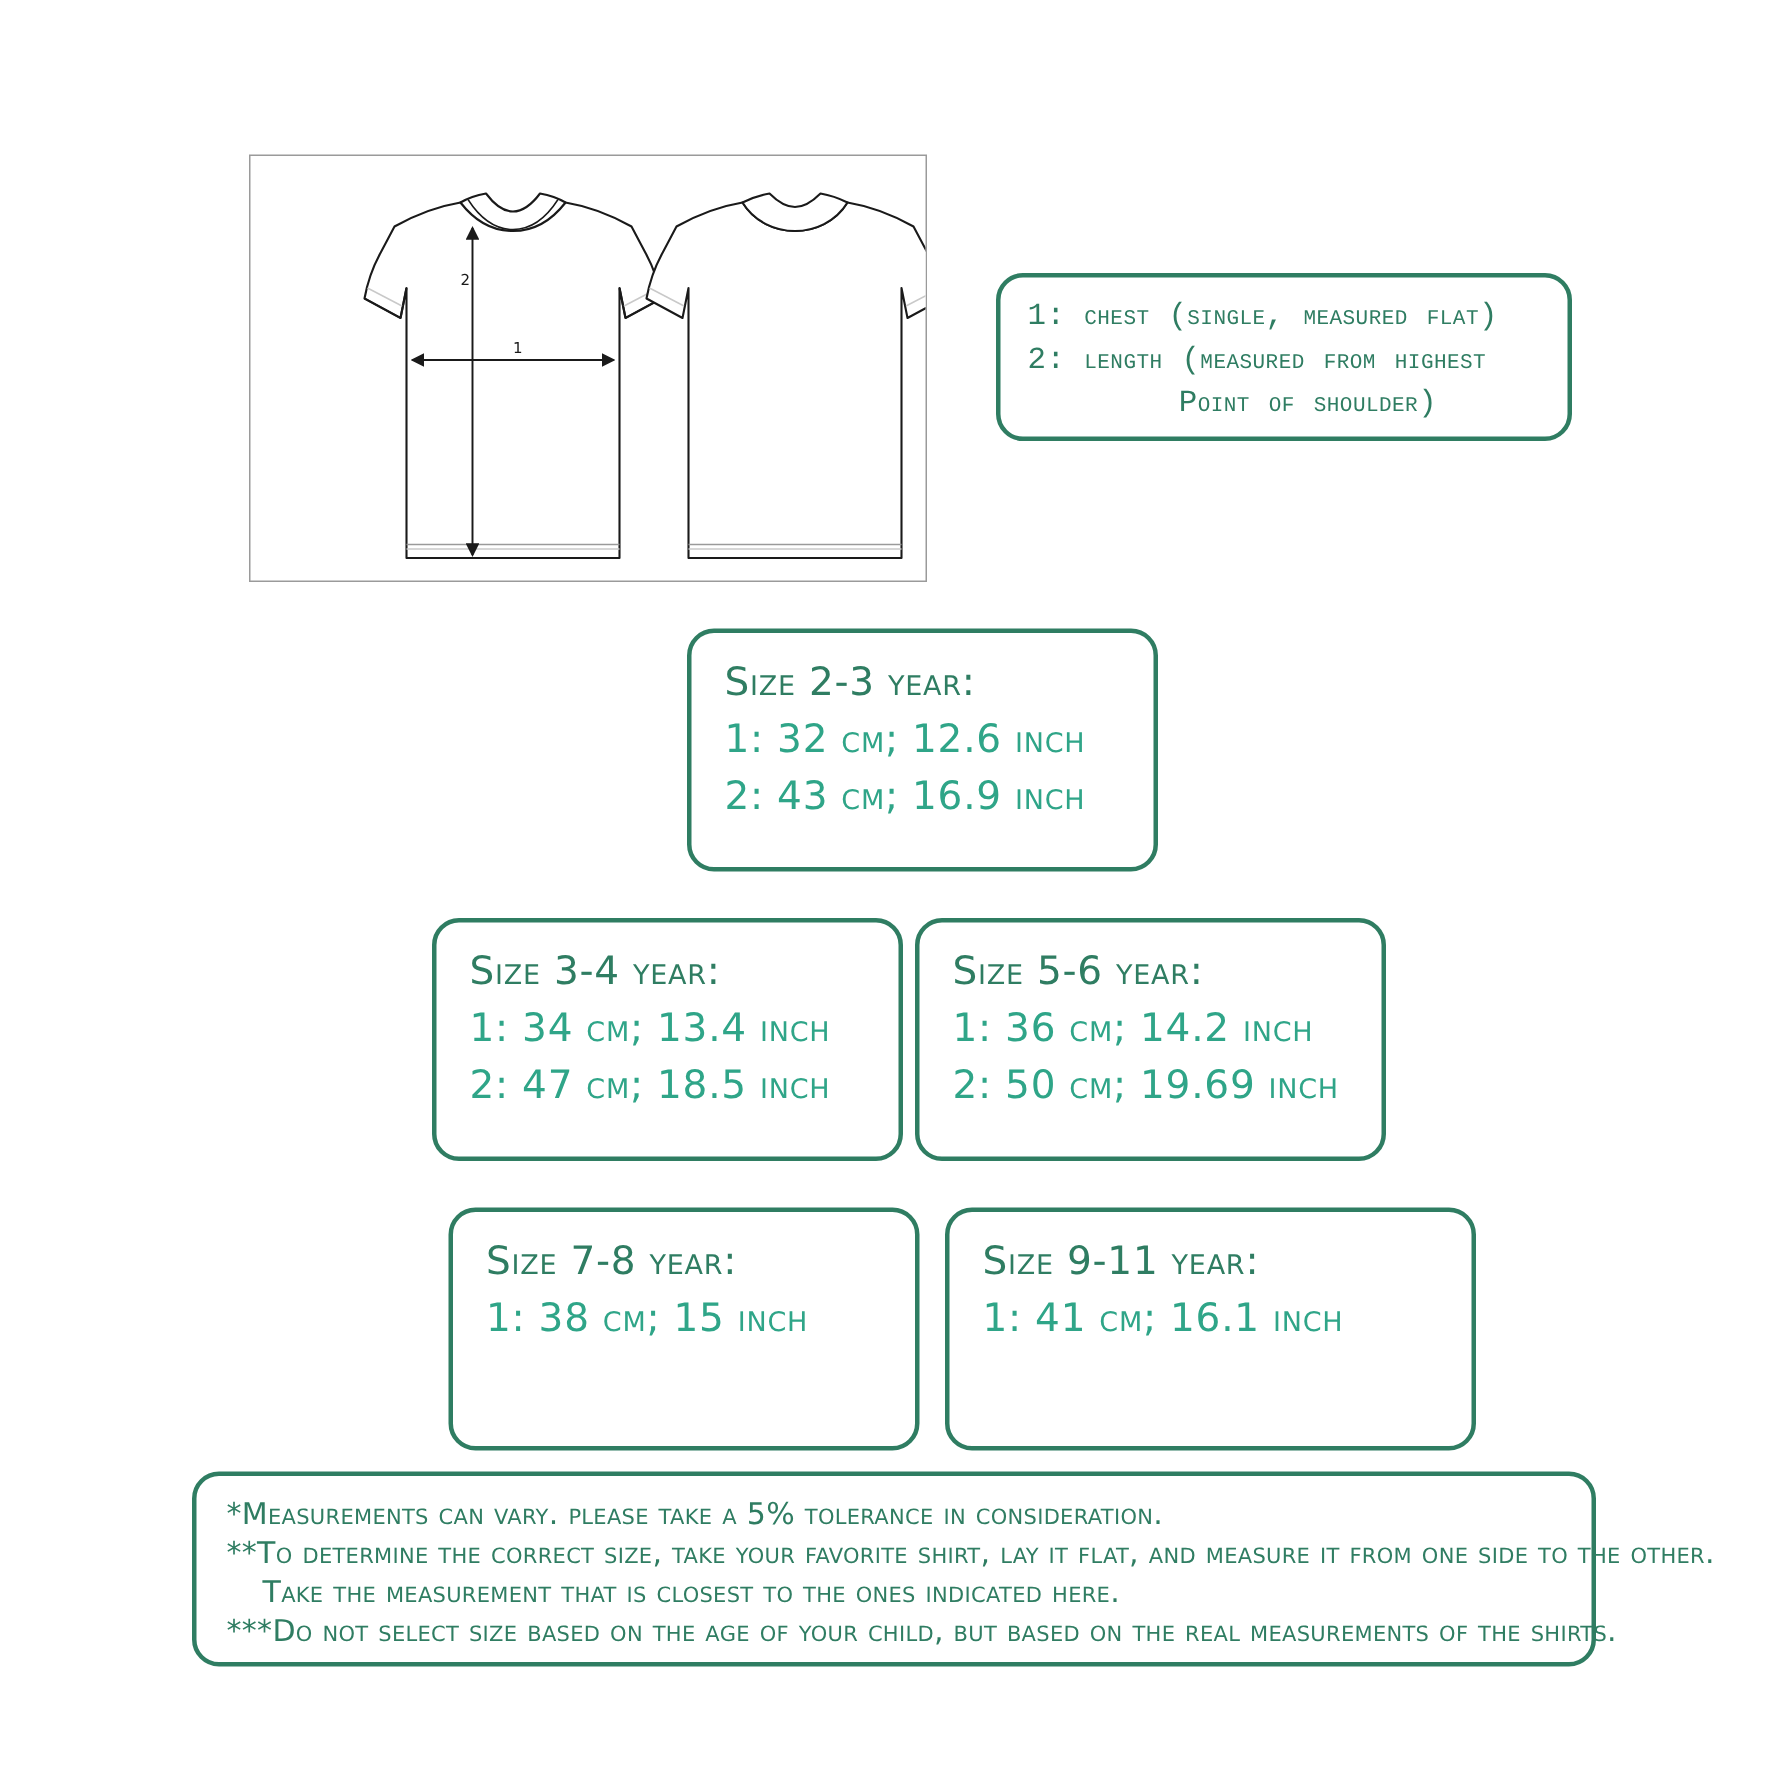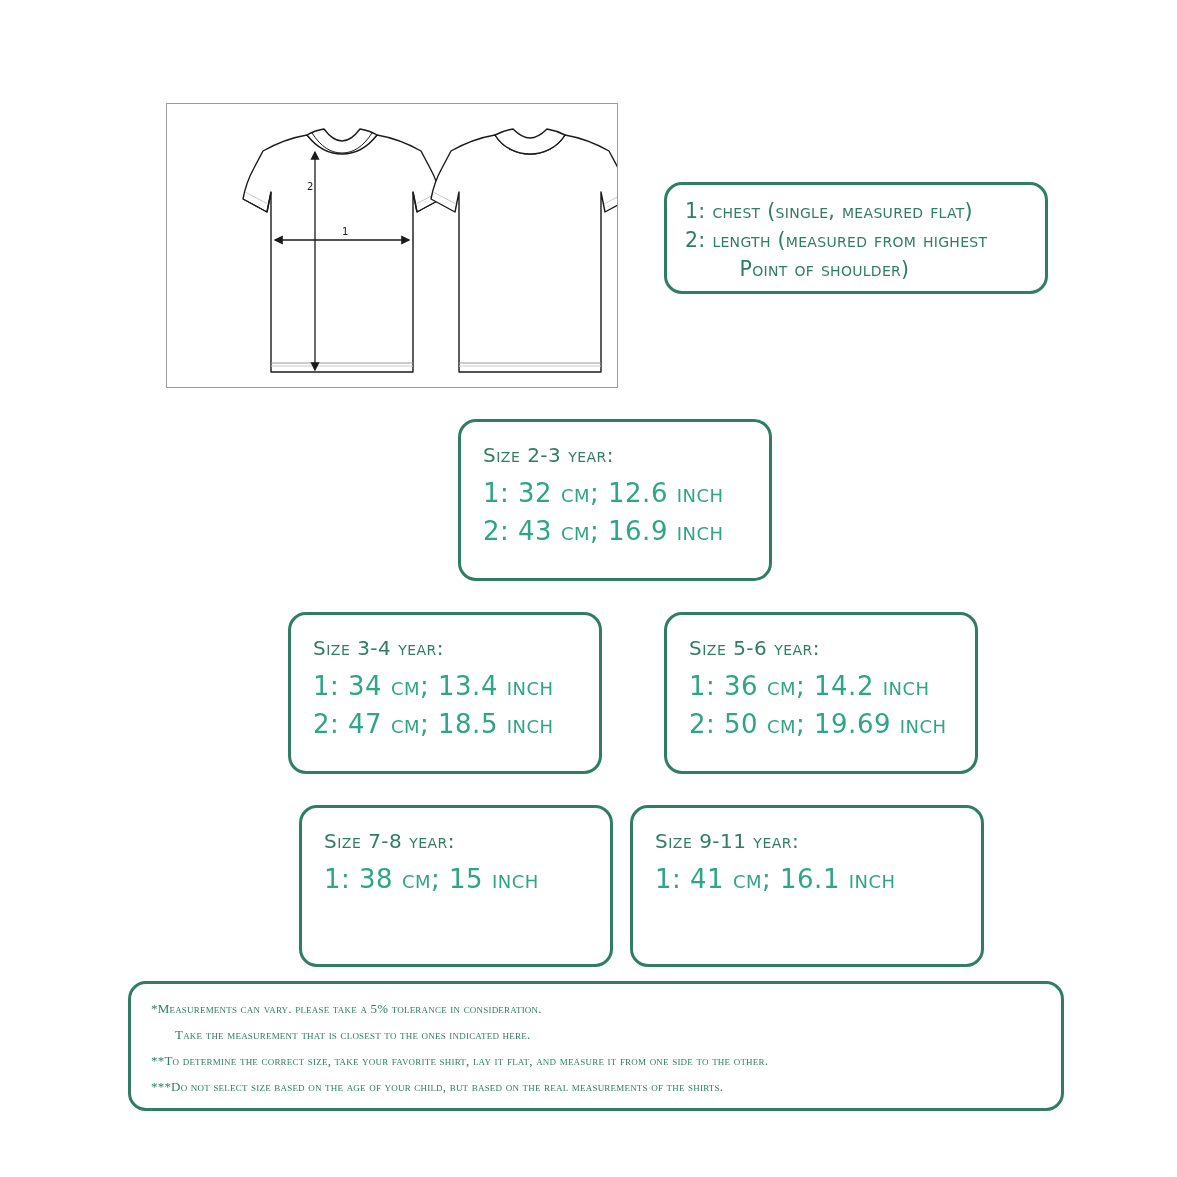--- a/index.html
+++ b/index.html
@@ -47,74 +47,74 @@
     white-space: pre;
   }
 
   
   #legend-box {
     left: 664px;
     top: 182px;
     width: 384px;
     height: 112px;
     padding: 12px 18px 0 18px;
+    font-family: Liberation Mono, monospace;
   }
   #legend-box .line {
     font-size: 20.5px;
     line-height: 29px;
     color: #2f7d62;
     font-variant: small-caps;
     text-transform: lowercase;
   }
   #legend-box .line:first-letter { text-transform: uppercase; }
 
   
   .size-box {
     padding: 14px 22px 0 22px;
   }
   .size-box .title {
-    font-size: 20px;
+    font-size: 26px;
     line-height: 38px;
     color: #2f7d62;
     font-variant: small-caps;
     text-transform: lowercase;
     letter-spacing: 0.5px;
   }
   .size-box .title::first-letter { text-transform: uppercase; }
   .size-box .line {
     font-size: 26px;
     line-height: 38px;
     color: #2fa588;
     font-variant: small-caps;
     text-transform: lowercase;
     letter-spacing: 0.5px;
   }
 
   #size-box-0 { left: 458px; top: 419px;  width: 314px; height: 162px; }
   #size-box-1 { left: 288px; top: 612px;  width: 314px; height: 162px; }
-  #size-box-2 { left: 664px; top: 612px;  width: 314px; height: 162px; }
+  #size-box-2 { left: 610px; top: 612px;  width: 314px; height: 162px; }
   #size-box-3 { left: 288px; top: 805px;  width: 314px; height: 162px; margin-left: 11px; }
   #size-box-4 { left: 630px; top: 805px;  width: 354px; height: 162px; }
 
   
   #notes-box {
     left: 128px;
     top: 981px;
     width: 936px;
     height: 130px;
     padding: 12px 20px 0 20px;
   }
   #notes-box .line {
-    font-size: 13px;
+    font-size: 20px;
     line-height: 26px;
     color: #2f7d62;
     font-variant: small-caps;
     text-transform: lowercase;
     letter-spacing: 0.2px;
-    font-family: Liberation Serif, serif;
   }
   #notes-box .line::first-letter { text-transform: uppercase; }
   #notes-box .line.indent { padding-left: 24px; }
 </style>
 </head>
 <body>
 
 <div class="page">
 
   <div class="shirt-frame">
@@ -205,18 +205,18 @@
     <div class="line">1: 38 cm; 15 inch</div>
   </div>
 
   <div class="box size-box" id="size-box-4">
     <div class="title">Size 9-11 year:</div>
     <div class="line">1: 41 cm; 16.1 inch</div>
   </div>
 
   <div class="box" id="notes-box">
     <div class="line">*Measurements can vary. Please take a 5% tolerance in consideration.</div>
+    <div class="line">**To determine the correct size, take your favorite shirt, lay it flat, and measure it from one side to the other.</div>
     <div class="line indent">Take the measurement that is closest to the ones indicated here.</div>
-    <div class="line">**To determine the correct size, take your favorite shirt, lay it flat, and measure it from one side to the other.</div>
     <div class="line">***Do not select size based on the age of your child, but based on the real measurements of the shirts.</div>
   </div>
 
 </div>
 
 </body></html>

